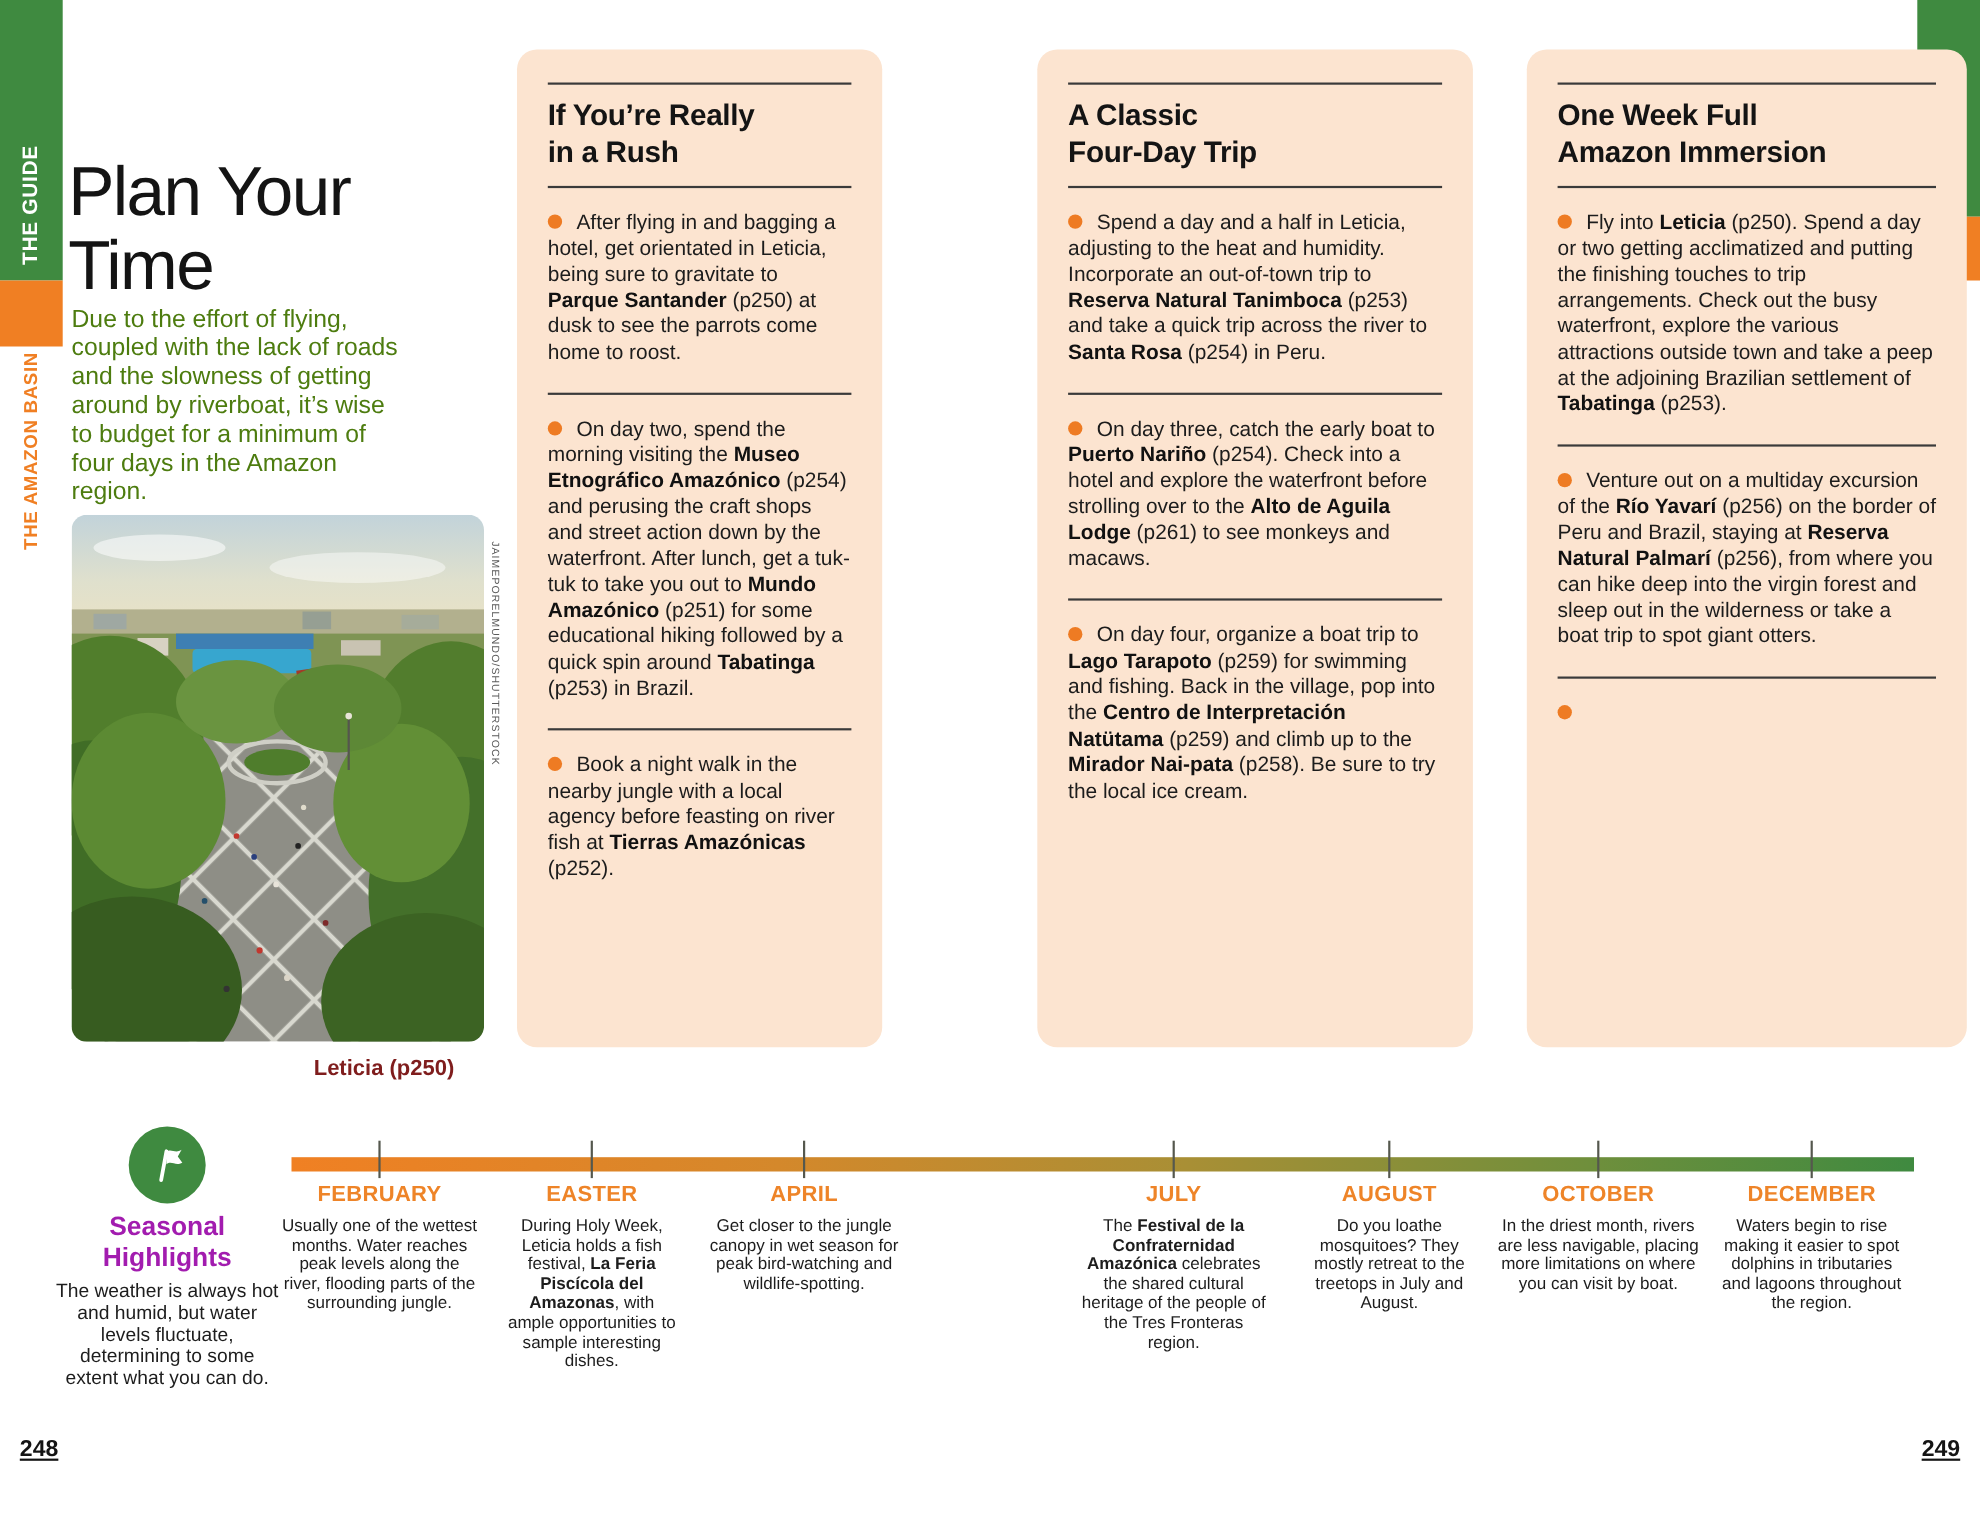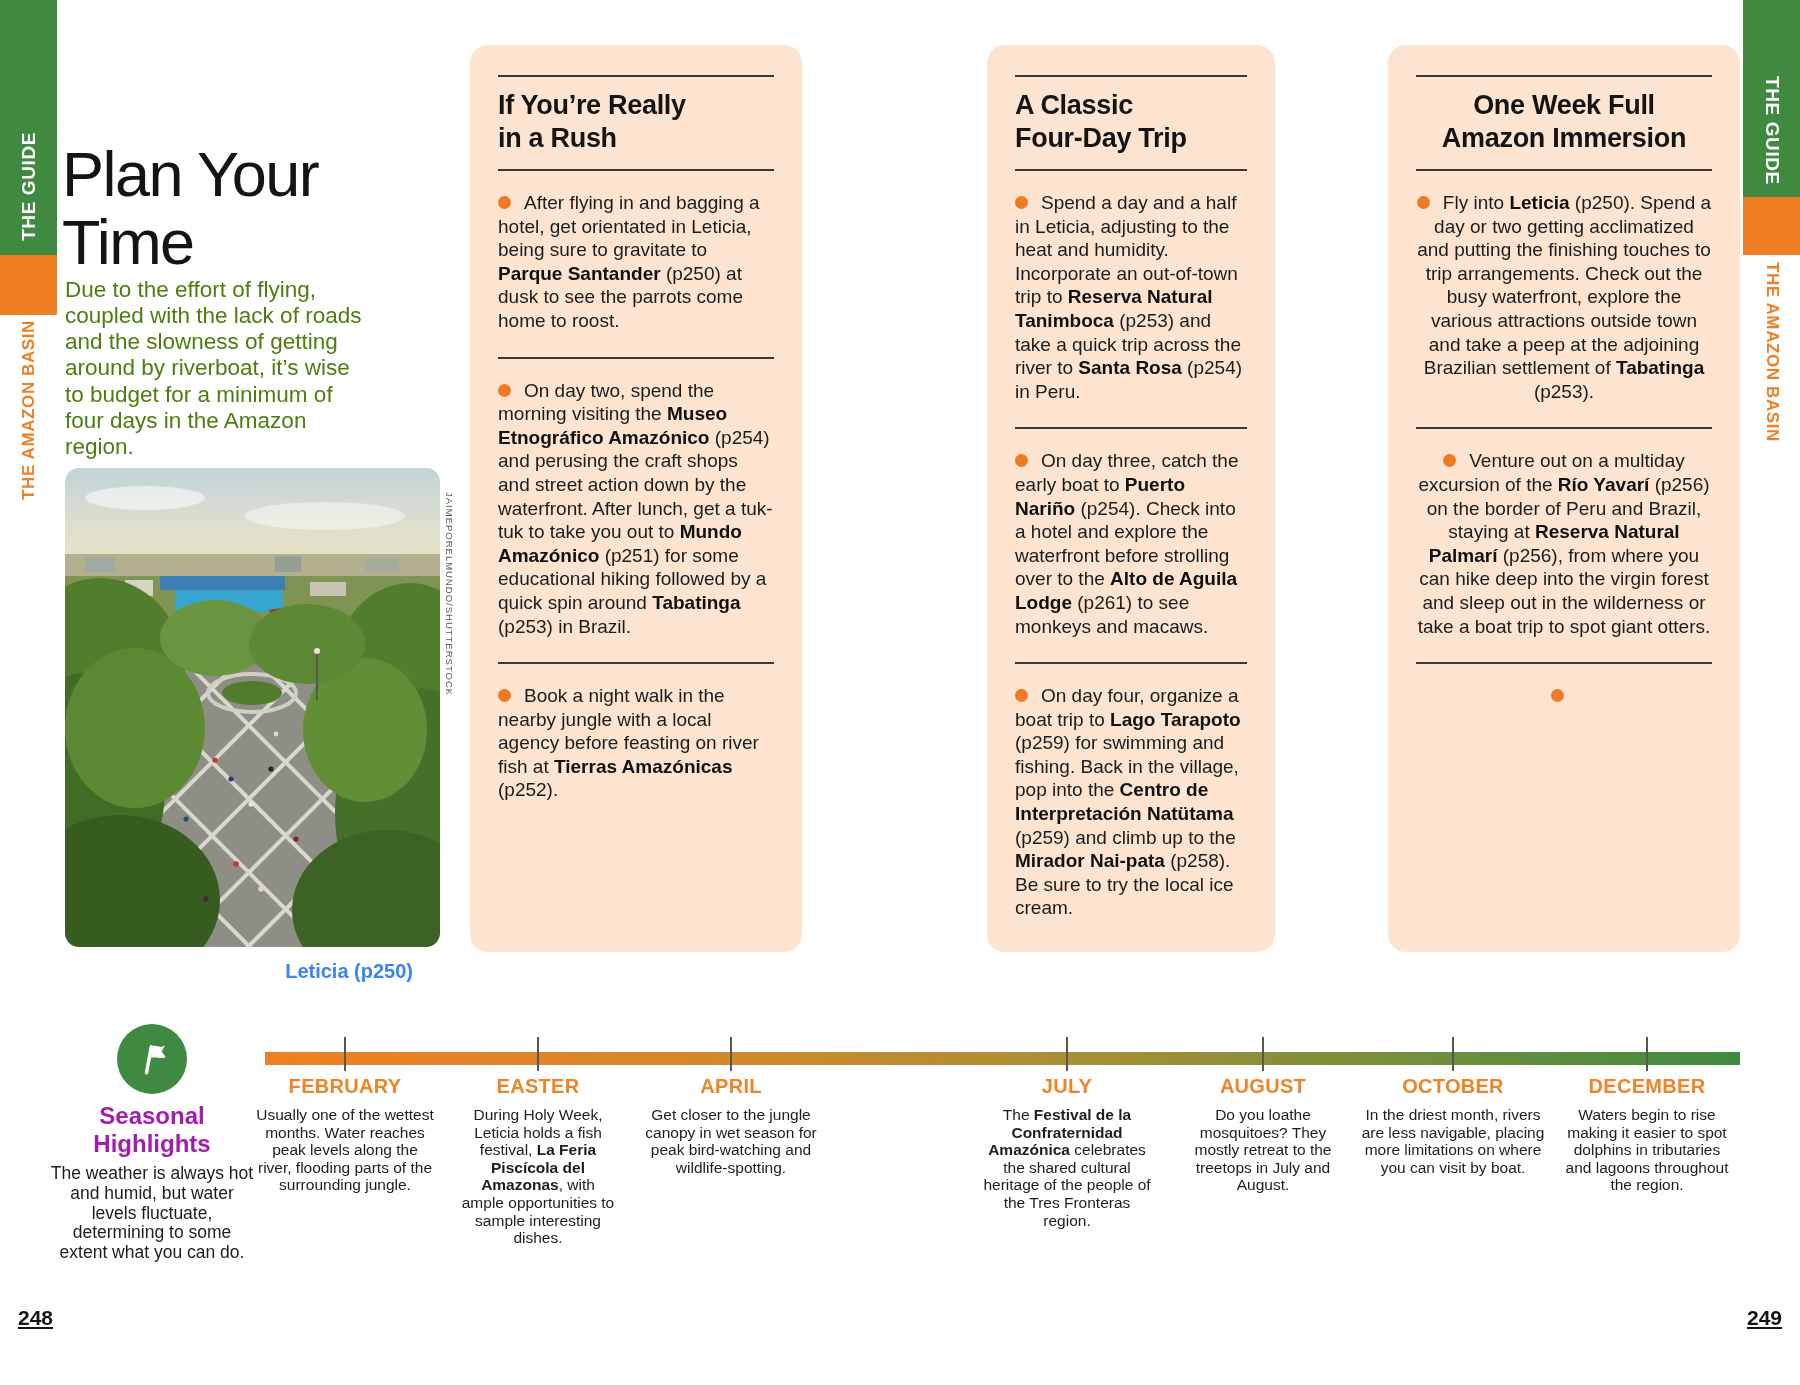--- a/index.html
+++ b/index.html
@@ -19,21 +19,21 @@
   
   .headline{position:absolute;left:62px;top:98px;width:360px;font-size:63px;line-height:68px;
             font-weight:500;letter-spacing:-1.5px;color:#141414;white-space:pre-line;}
   .intro{position:absolute;left:65px;top:254px;width:306px;font-size:22.5px;line-height:26.3px;color:#4d7c0f;}
 
   
   .photo{position:absolute;left:65px;top:468px;width:375px;height:479px;border-radius:14px;overflow:hidden;}
   .photo svg{display:block;width:100%;height:100%;}
   .credit{position:absolute;left:444px;top:492px;height:300px;}
   .credit span{writing-mode:vertical-rl;font-size:9.5px;letter-spacing:1px;color:#5a5a5a;}
-  .caption{position:absolute;left:65px;top:960px;width:348px;text-align:right;font-weight:bold;font-size:20px;color:#3b82f6;}
+  .caption{position:absolute;left:65px;top:960px;width:348px;text-align:right;font-weight:bold;font-size:20px;color:#7f1d1d;}
 
   
   .card{position:absolute;top:45px;height:907px;background:#fce4d0;border-radius:18px;
         padding:30px 28px 0;box-sizing:border-box;}
   .card .rule{border-top:2px solid #3a3a3a;height:0;}
   .card h2{margin:12px 0 14px;font-size:27px;line-height:33px;font-weight:bold;letter-spacing:-.3px;
            color:#141414;white-space:pre-line;}
   .card .item{padding:20px 0 24px;margin:0;font-size:19px;line-height:23.6px;color:#1c1c1c;}
   .card .item b{font-weight:bold;color:#111;}
   .dot{display:inline-block;width:13px;height:13px;border-radius:50%;background:#ee7b23;margin-right:13px;}
@@ -149,33 +149,33 @@
     <h2>If You’re Really
 in a Rush</h2>
     <div class="rule"></div>
     <p class="item"><span class="dot"></span><span><span>After flying in and bagging a hotel, get orientated in Leticia, being sure to gravitate to </span><b>Parque Santander</b><span> (p250) at dusk to see the parrots come home to roost.</span></span></p>
     <div class="rule"></div>
     <p class="item"><span class="dot"></span><span><span>On day two, spend the morning visiting the </span><b>Museo Etnográfico Amazónico</b><span> (p254) and perusing the craft shops and street action down by the waterfront. After lunch, get a tuk-tuk to take you out to </span><b>Mundo Amazónico</b><span> (p251) for some educational hiking followed by a quick spin around </span><b>Tabatinga</b><span> (p253) in Brazil.</span></span></p>
     <div class="rule"></div>
     <p class="item"><span class="dot"></span><span><span>Book a night walk in the nearby jungle with a local agency before feasting on river fish at </span><b>Tierras Amazónicas</b><span> (p252).</span></span></p>
   </section>
 
-  <section class="card" style="left:987px;width:288px;">
+  <section class="card" style="left:943px;width:396px;">
     <div class="rule"></div>
     <h2>A Classic
 Four-Day Trip</h2>
     <div class="rule"></div>
     <p class="item"><span class="dot"></span><span><span>Spend a day and a half in Leticia, adjusting to the heat and humidity. Incorporate an out-of-town trip to </span><b>Reserva Natural Tanimboca</b><span> (p253) and take a quick trip across the river to </span><b>Santa Rosa</b><span> (p254) in Peru.</span></span></p>
     <div class="rule"></div>
     <p class="item"><span class="dot"></span><span><span>On day three, catch the early boat to </span><b>Puerto Nariño</b><span> (p254). Check into a hotel and explore the waterfront before strolling over to the </span><b>Alto de Aguila Lodge</b><span> (p261) to see monkeys and macaws.</span></span></p>
     <div class="rule"></div>
     <p class="item"><span class="dot"></span><span><span>On day four, organize a boat trip to </span><b>Lago Tarapoto</b><span> (p259) for swimming and fishing. Back in the village, pop into the </span><b>Centro de Interpretación Natütama</b><span> (p259) and climb up to the </span><b>Mirador Nai-pata</b><span> (p258). Be sure to try the local ice cream.</span></span></p>
   </section>
 
-  <section class="card" style="left:1388px;width:352px;text-align:center;">
+  <section class="card" style="left:1388px;width:400px;">
     <div class="rule"></div>
     <h2>One Week Full
 Amazon Immersion</h2>
     <div class="rule"></div>
     <p class="item"><span class="dot"></span><span><span>Fly into </span><b>Leticia</b><span> (p250). Spend a day or two getting acclimatized and putting the finishing touches to trip arrangements. Check out the busy waterfront, explore the various attractions outside town and take a peep at the adjoining Brazilian settlement of </span><b>Tabatinga</b><span> (p253).</span></span></p>
     <div class="rule"></div>
     <p class="item"><span class="dot"></span><span><span>Venture out on a multiday excursion of the </span><b>Río Yavarí</b><span> (p256) on the border of Peru and Brazil, staying at </span><b>Reserva Natural Palmarí</b><span> (p256), from where you can hike deep into the virgin forest and sleep out in the wilderness or take a boat trip to spot giant otters.</span></span></p>
     <div class="rule"></div>
     <p class="item"><span class="dot"></span></p>
   </section>

